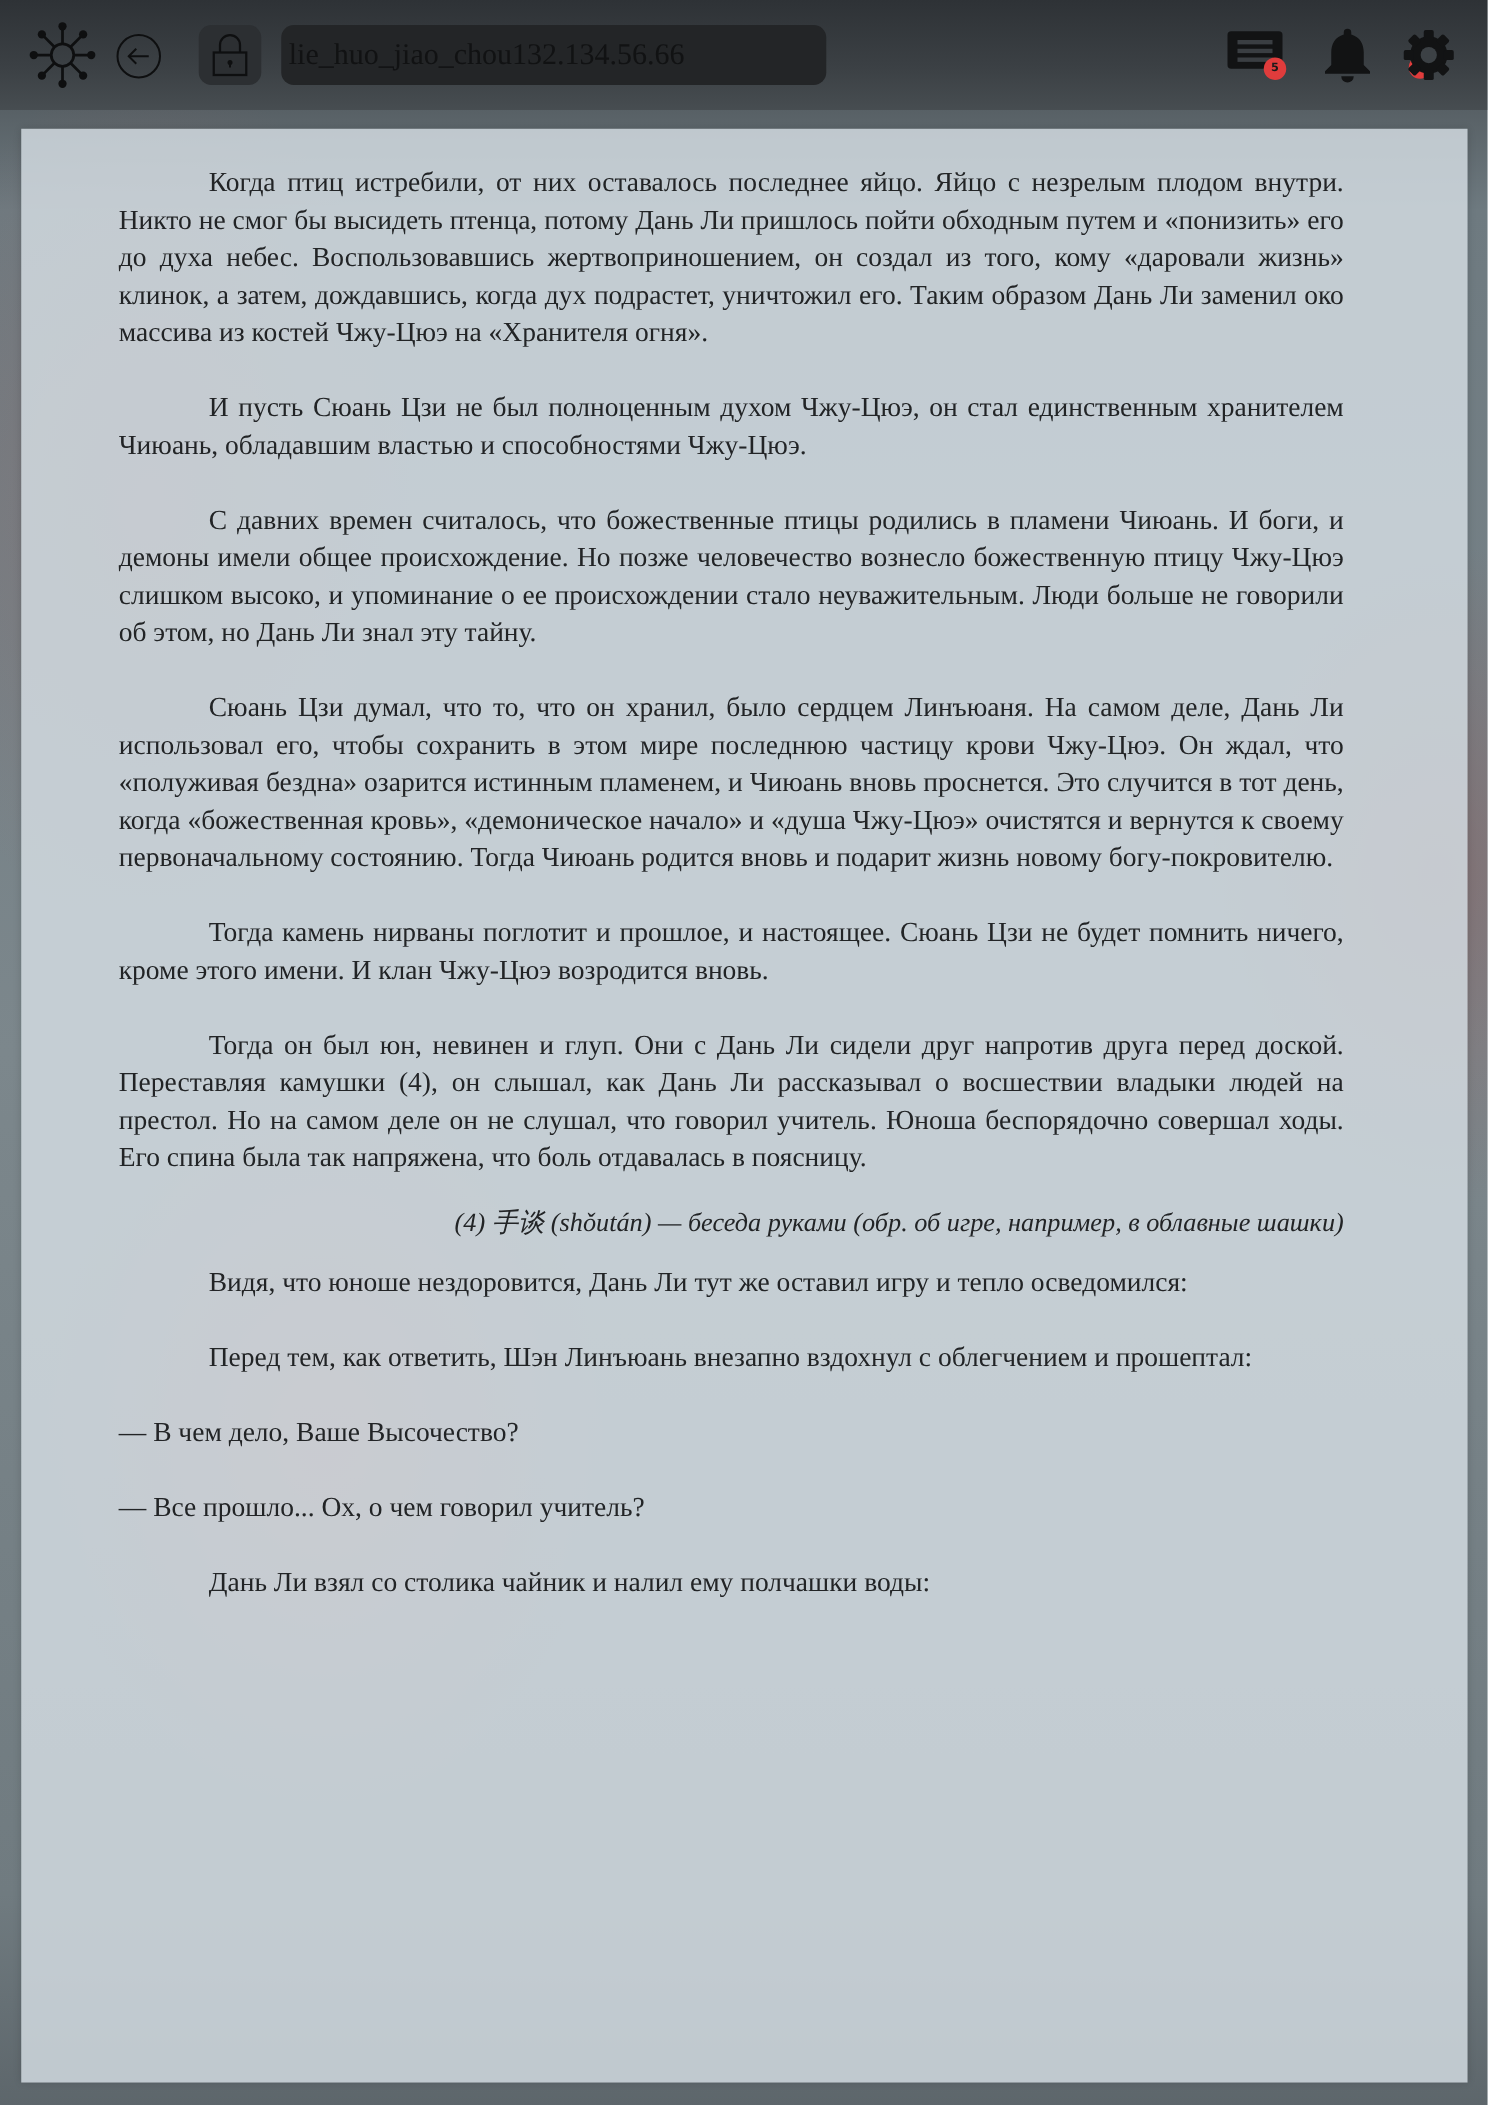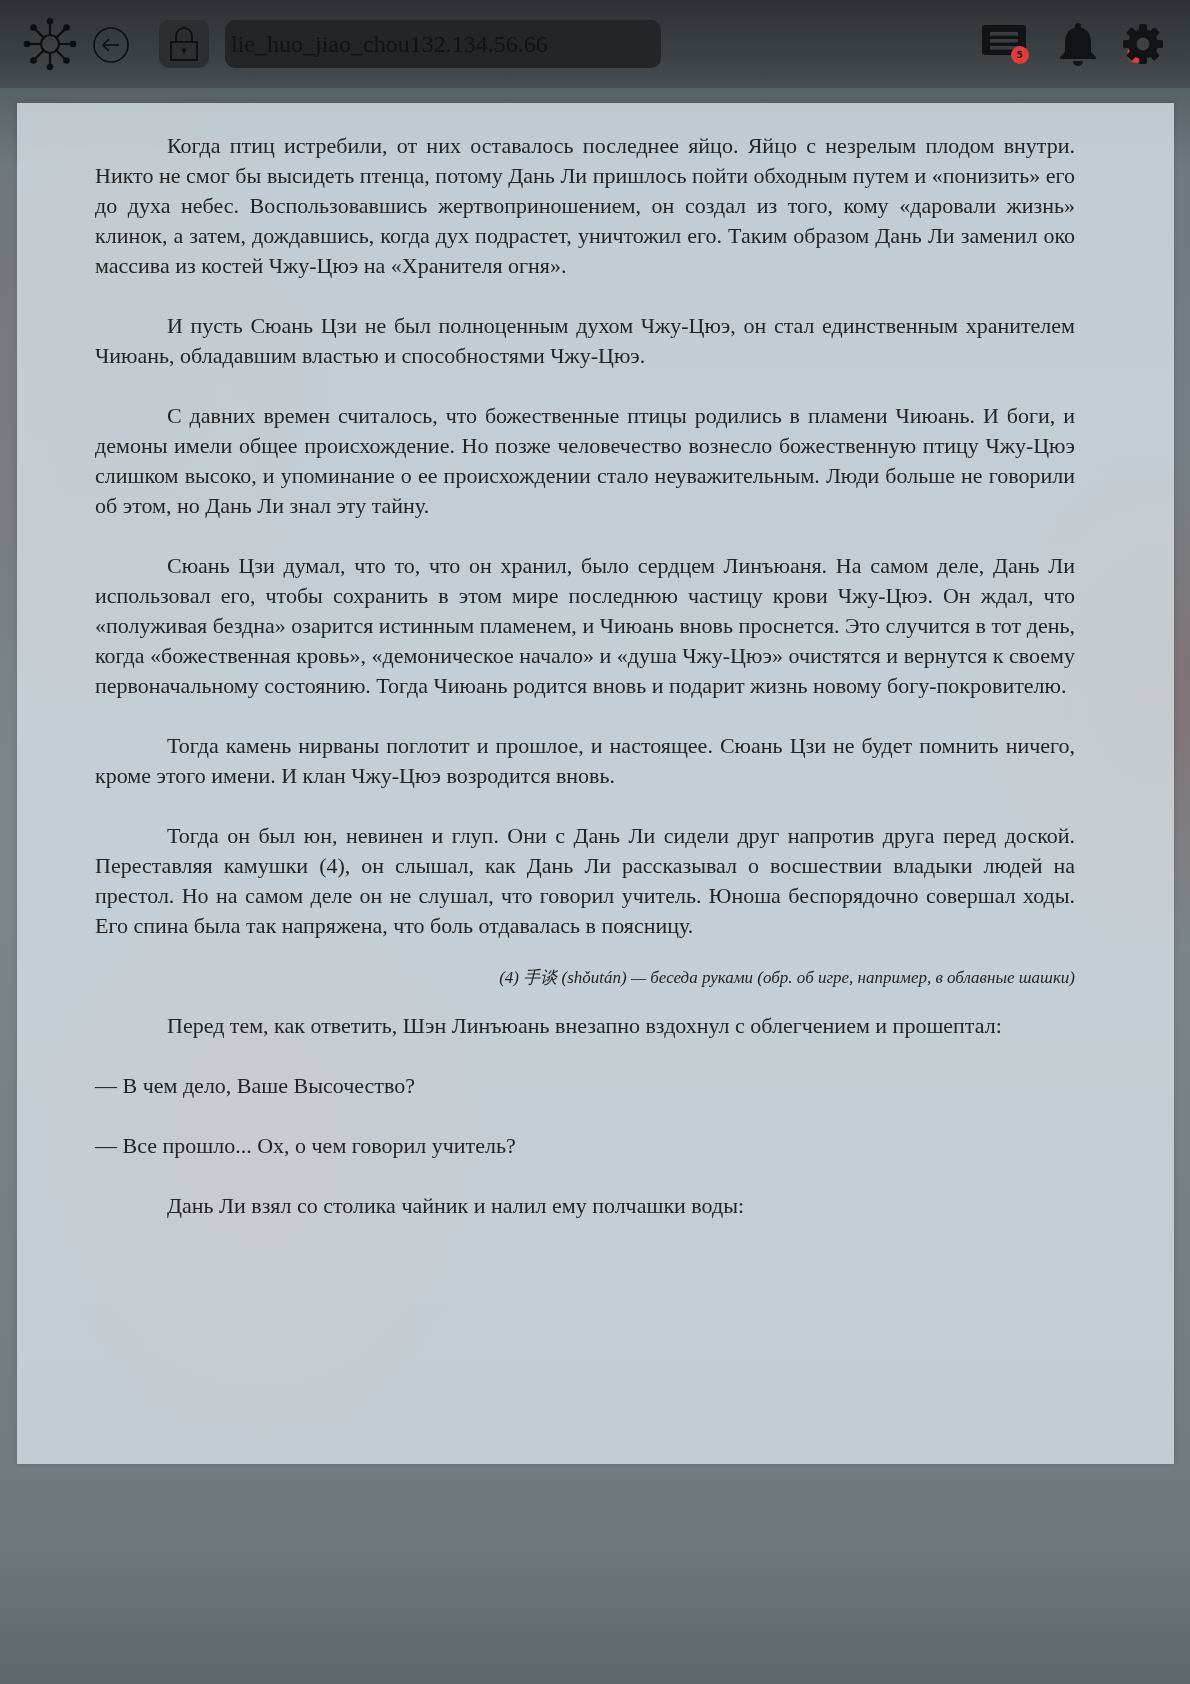--- a/index.html
+++ b/index.html
@@ -70,21 +70,21 @@
       align-items: center;
       justify-content: center;
       width: 18px; height: 18px;
     }
     .msg-badge { left: 1011px; top: 46px; }
     .bell-badge { left: 1080px; top: 45px; margin-left: 47px; }
 
     .page {
       position: absolute;
       left: 17px; top: 103px;
-      width: 1157px; height: 1361px;
+      width: 1157px; height: 1563px;
       background: rgba(214, 222, 228, 0.82);
       box-shadow: 0 0 6px rgba(0,0,0,0.15);
     }
     .content {
       position: absolute;
       left: 78px; top: 28px;
       width: 980px;
       font-family: "Liberation Serif", serif;
       font-size: 22px;
       line-height: 30px;
@@ -95,21 +95,21 @@
       margin: 0 0 30px 0;
       text-indent: 72px;
     }
     .para.dialog {
       text-indent: 0;
     }
     .footnote {
       margin: 0 0 20px 0;
       text-align: right;
       font-style: italic;
-      font-size: 17px;
+      font-size: 21px;
       line-height: 26px;
       text-indent: 0;
       margin-top: -6px;
     }
   </style>
 </head>
 <body>
 
 <div class="topbar">
   <div class="icon-btn hub-icon">
@@ -195,18 +195,19 @@
 
 <div class="page">
   <div class="content">
     <p class="para">Когда птиц истребили, от них оставалось последнее яйцо. Яйцо с незрелым плодом внутри. Никто не смог бы высидеть птенца, потому Дань Ли пришлось пойти обходным путем и «понизить» его до духа небес. Воспользовавшись жертвоприношением, он создал из того, кому «даровали жизнь» клинок, а затем, дождавшись, когда дух подрастет, уничтожил его. Таким образом Дань Ли заменил око массива из костей Чжу-Цюэ на «Хранителя огня».</p>
     <p class="para">И пусть Сюань Цзи не был полноценным духом Чжу-Цюэ, он стал единственным хранителем Чиюань, обладавшим властью и способностями Чжу-Цюэ.</p>
     <p class="para">С давних времен считалось, что божественные птицы родились в пламени Чиюань. И боги, и демоны имели общее происхождение. Но позже человечество вознесло божественную птицу Чжу-Цюэ слишком высоко, и упоминание о ее происхождении стало неуважительным. Люди больше не говорили об этом, но Дань Ли знал эту тайну.</p>
     <p class="para">Сюань Цзи думал, что то, что он хранил, было сердцем Линъюаня. На самом деле, Дань Ли использовал его, чтобы сохранить в этом мире последнюю частицу крови Чжу-Цюэ. Он ждал, что «полуживая бездна» озарится истинным пламенем, и Чиюань вновь проснется. Это случится в тот день, когда «божественная кровь», «демоническое начало» и «душа Чжу-Цюэ» очистятся и вернутся к своему первоначальному состоянию. Тогда Чиюань родится вновь и подарит жизнь новому богу-покровителю.</p>
     <p class="para">Тогда камень нирваны поглотит и прошлое, и настоящее. Сюань Цзи не будет помнить ничего, кроме этого имени. И клан Чжу-Цюэ возродится вновь.</p>
     <p class="para">Тогда он был юн, невинен и глуп. Они с Дань Ли сидели друг напротив друга перед доской. Переставляя камушки (4), он слышал, как Дань Ли рассказывал о восшествии владыки людей на престол. Но на самом деле он не слушал, что говорил учитель. Юноша беспорядочно совершал ходы. Его спина была так напряжена, что боль отдавалась в поясницу.</p>
     <p class="footnote">(4) 手谈 (shǒután) — беседа руками (обр. об игре, например, в облавные шашки)</p>
+    <p class="para">Видя, что юноше нездоровится, Дань Ли тут же оставил игру и тепло осведомился:</p>
     <p class="para">Перед тем, как ответить, Шэн Линъюань внезапно вздохнул с облегчением и прошептал:</p>
     <p class="para dialog">— В чем дело, Ваше Высочество?</p>
     <p class="para dialog">— Все прошло... Ох, о чем говорил учитель?</p>
     <p class="para">Дань Ли взял со столика чайник и налил ему полчашки воды:</p>
   </div>
 </div>
 
 </body></html>

